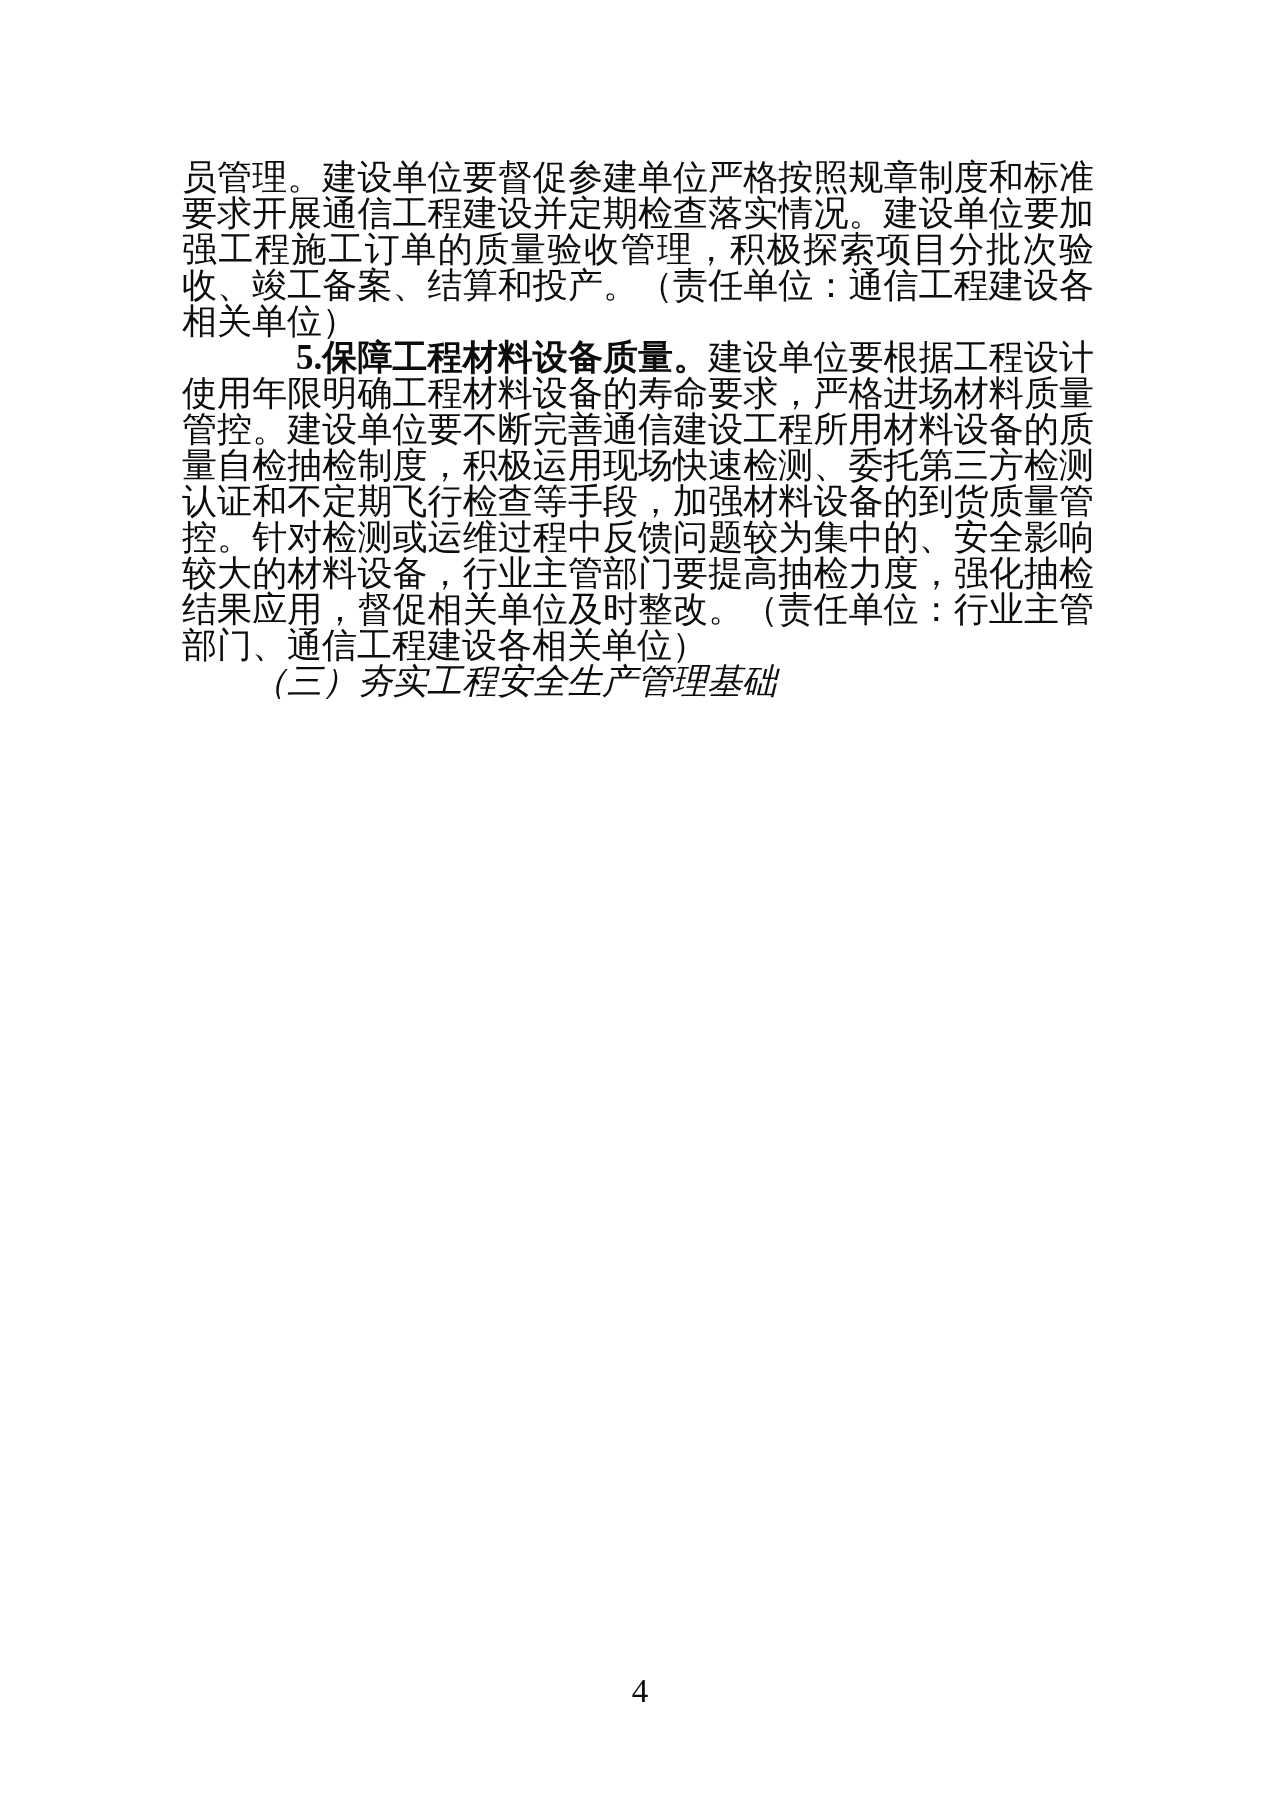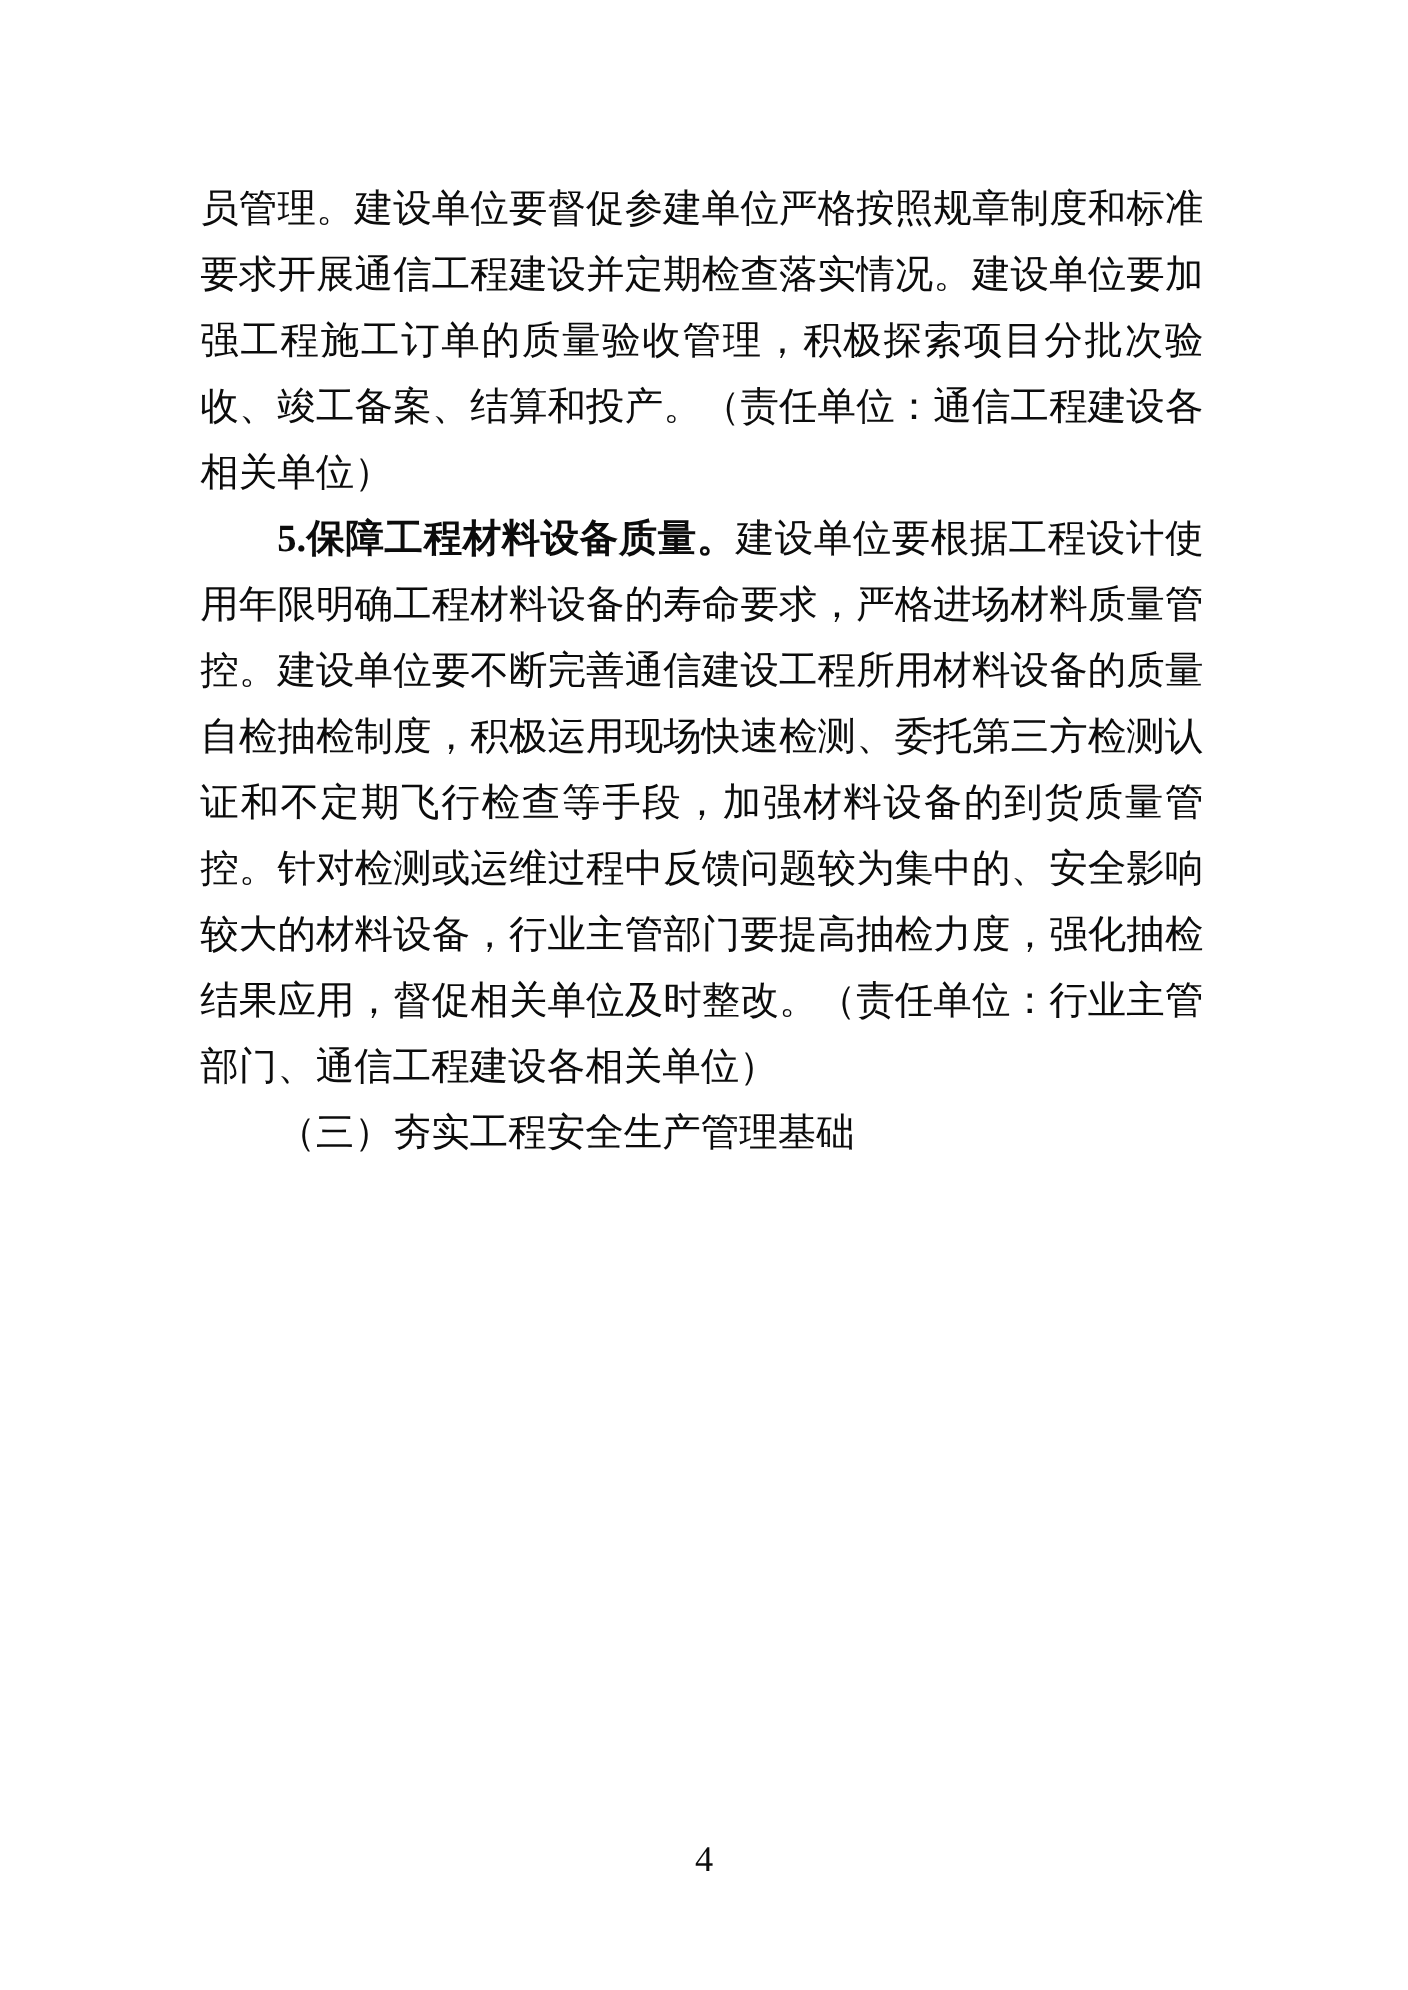--- a/index.html
+++ b/index.html
@@ -17,36 +17,38 @@
     background: #ffffff;
     color: #0c0c0c;
     overflow: hidden;
   }
   .text-block {
     position: absolute;
     left: 182px;
     top: 160px;
     width: 912px;
     font-size: 35px;
-    line-height: 60px;
+    line-height: 36px;
     text-align: justify;
     text-align-last: left;
     letter-spacing: 0;
   }
   .para {
     margin: 0;
     padding: 0;
   }
   .para.indented {
     text-indent: 2em;
   }
   .lead {
     font-weight: bold;
+    margin-left: 44px;
   }
   .section-heading {
+    font-style: italic;
     font-weight: 500;
   }
   .page-number {
     position: absolute;
     top: 1671px;
     left: 0;
     width: 100%;
     text-align: center;
     font-size: 33px;
     line-height: 40px;

